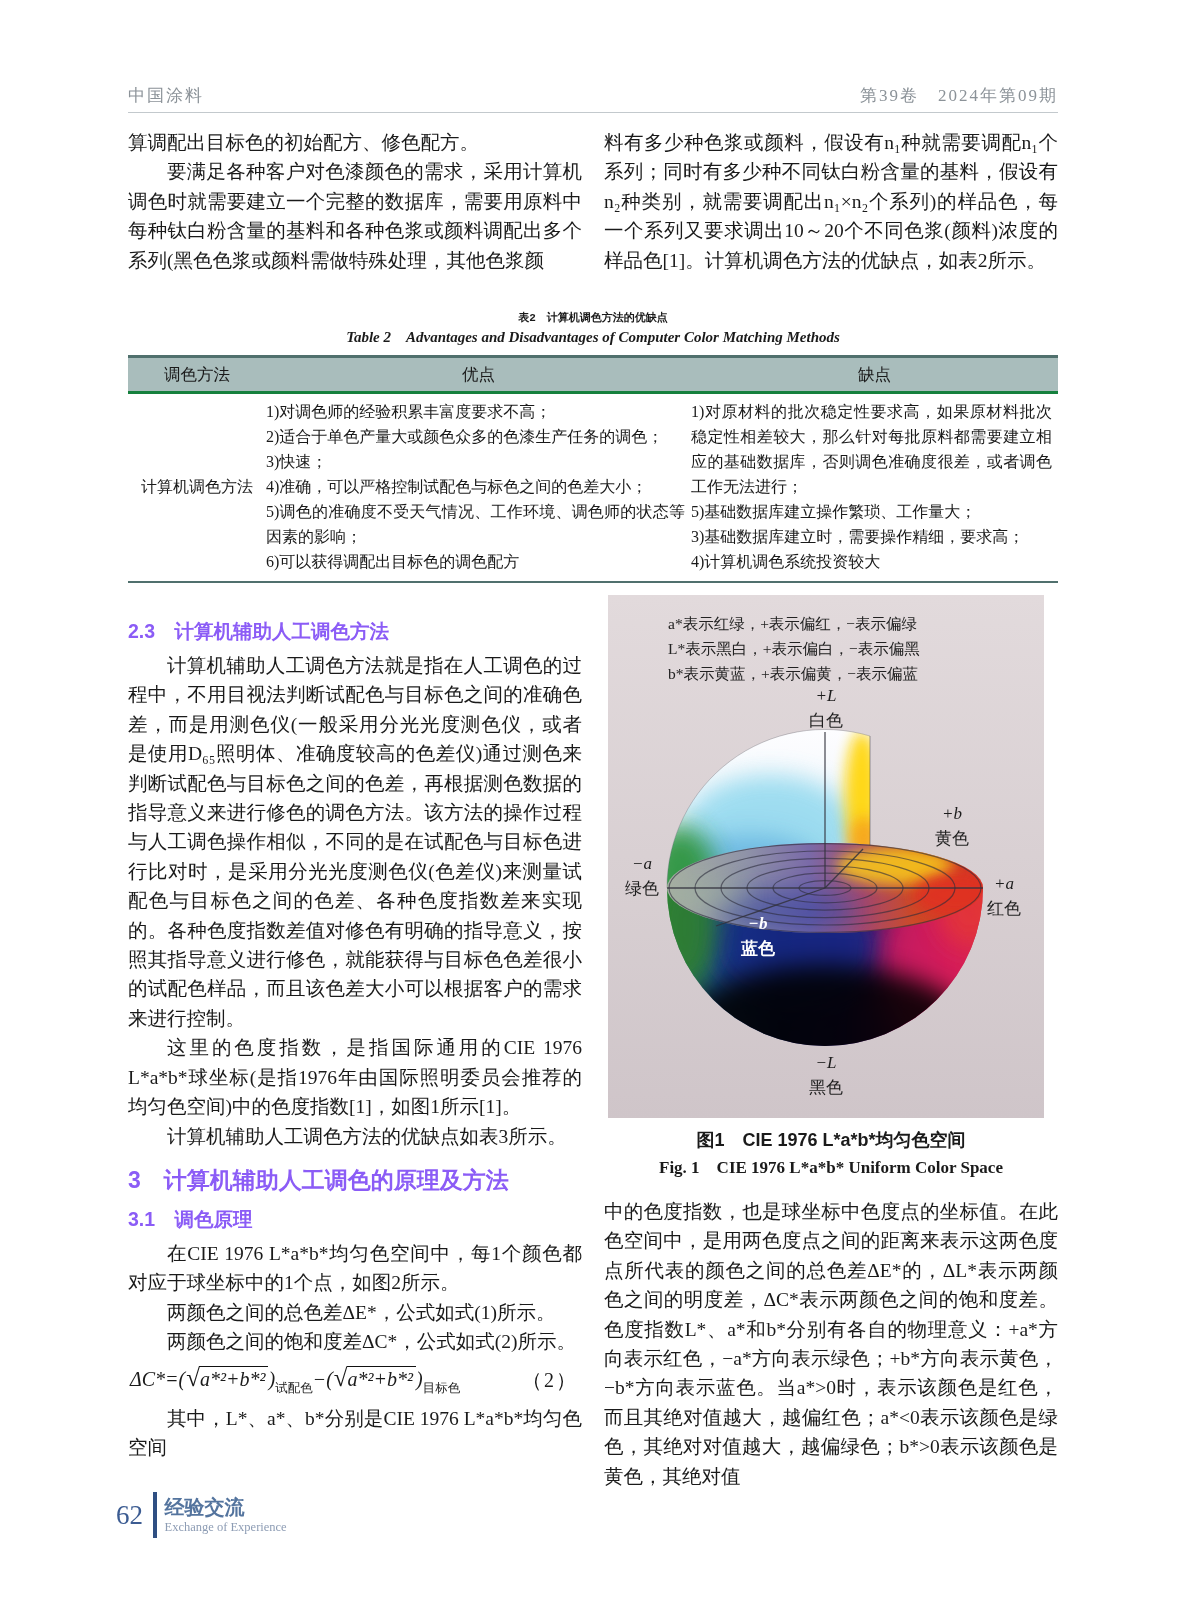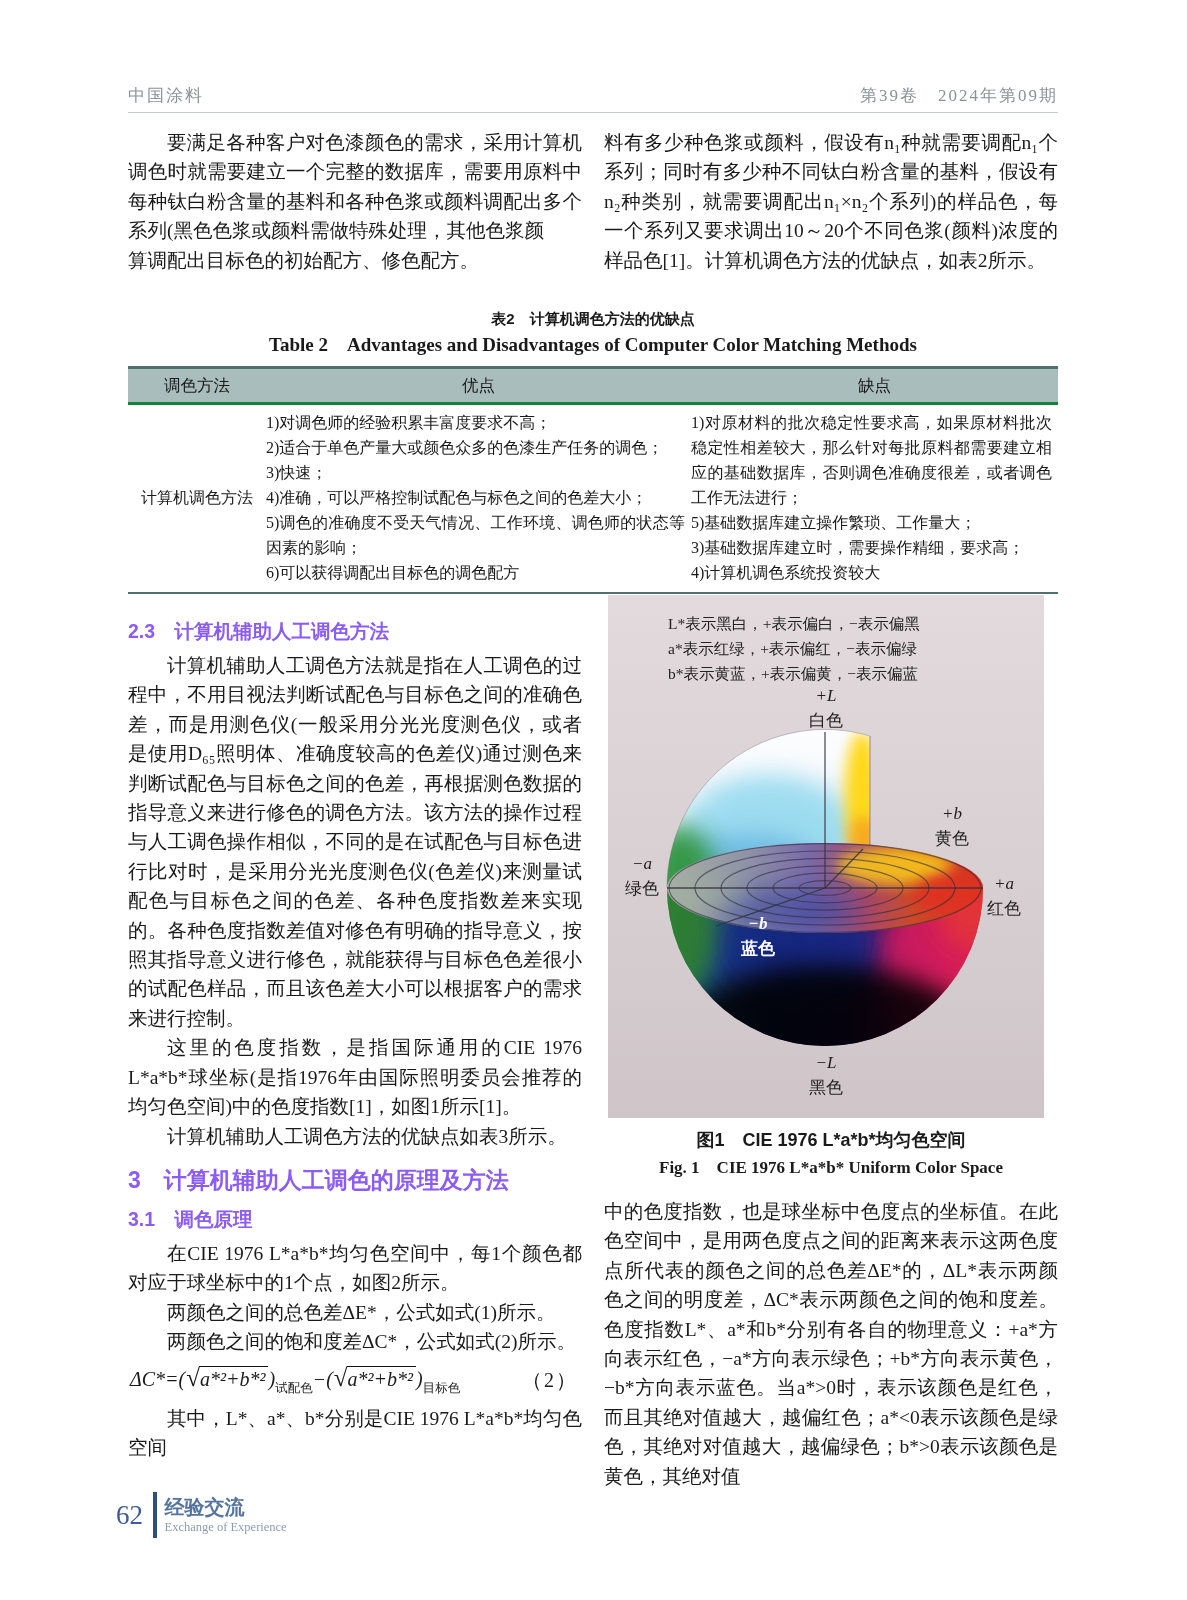--- a/index.html
+++ b/index.html
@@ -11,22 +11,22 @@
        font-size:17px;color:#8b9298;letter-spacing:2px;}
   .hdr-rule{position:absolute;left:128px;top:112px;width:930px;border-top:1.6px solid #c3c9cd;}
 
   
   .para{font-size:19.5px;line-height:29.4px;text-align:justify;}
   .indent{text-indent:2em;}
   .col{position:absolute;width:454px;}
 
   
   .tblock{position:absolute;left:128px;top:310px;width:930px;}
-  .t-title-cn{text-align:center;font-weight:bold;font-size:15px;font-family:Liberation Sans, sans-serif;}
-  .t-title-en{text-align:center;font-weight:bold;font-size:19px;margin-top:3px;}
+  .t-title-cn{text-align:center;font-weight:bold;font-size:11px;font-family:Liberation Mono, monospace;}
+  .t-title-en{text-align:center;font-weight:bold;font-size:15px;margin-top:3px;font-style:italic;}
   .t2{margin-top:8px;border-top:3px solid #50706d;border-bottom:2.5px solid #50706d;font-size:16px;line-height:25px;}
   .t2 .thead{display:flex;background:#a9bdbc;border-bottom:3px solid #15803d;
              font-family:"Liberation Sans",sans-serif;font-size:16.5px;height:33px;align-items:center;}
   .t2 .c1{width:138px;text-align:center;flex:none;}
   .t2 .c2{width:425px;flex:none;}
   .t2 .c3{width:367px;flex:none;}
   .t2 .thead .c2,.t2 .thead .c3{text-align:center;}
   .t2 .tbody{display:flex;padding:5px 0 7px 0;}
   .t2 .tbody .c1{display:flex;align-items:center;justify-content:center;}
   .t2 .cell-list div{text-align:justify;padding-right:6px;}
@@ -70,22 +70,22 @@
 
 <div class="page">
 
   <div class="hdr">
     <span>中国涂料</span>
     <span>第39卷　2024年第09期</span>
   </div>
   <div class="hdr-rule"></div>
 
   <div class="col" style="left:128px;top:128px;">
+    <div class="para">算调配出目标色的初始配方、修色配方。</div>
     <div class="para indent">要满足各种客户对色漆颜色的需求，采用计算机调色时就需要建立一个完整的数据库，需要用原料中每种钛白粉含量的基料和各种色浆或颜料调配出多个系列(黑色色浆或颜料需做特殊处理，其他色浆颜</div>
-    <div class="para">算调配出目标色的初始配方、修色配方。</div>
   </div>
   <div class="col" style="left:604px;top:128px;">
     <div class="para">料有多少种色浆或颜料，假设有n₁种就需要调配n₁个系列；同时有多少种不同钛白粉含量的基料，假设有n₂种类别，就需要调配出n₁×n₂个系列)的样品色，每一个系列又要求调出10～20个不同色浆(颜料)浓度的样品色[1]。计算机调色方法的优缺点，如表2所示。</div>
   </div>
 
   <div class="tblock">
     <div class="t-title-cn">表2　计算机调色方法的优缺点</div>
     <div class="t-title-en">Table 2　Advantages and Disadvantages of Computer Color Matching Methods</div>
     <div class="t2">
       <div class="thead">
@@ -220,22 +220,22 @@
         <g stroke="#33333d" stroke-width="1.3" stroke-opacity="0.85">
           <line x1="59" y1="293" x2="375" y2="293"></line>
           <line x1="217" y1="137" x2="217" y2="293"></line>
           <line x1="217" y1="293" x2="255" y2="254"></line>
           <line x1="217" y1="293" x2="108" y2="331"></line>
           <line x1="262" y1="141" x2="262" y2="250" stroke-opacity="0.35"></line>
         </g>
       </svg>
 
       <div class="figlegend">
+        <div class="lg">a*表示红绿，+表示偏红，−表示偏绿</div>
         <div class="lg">L*表示黑白，+表示偏白，−表示偏黑</div>
-        <div class="lg">a*表示红绿，+表示偏红，−表示偏绿</div>
         <div class="lg">b*表示黄蓝，+表示偏黄，−表示偏蓝</div>
       </div>
 
       <div class="axlbl" style="left:180px;top:88px;">
         <div class="sig">+L</div>
         <div>白色</div>
       </div>
       <div class="axlbl" style="left:306px;top:206px;">
         <div class="sig">+b</div>
         <div>黄色</div>

